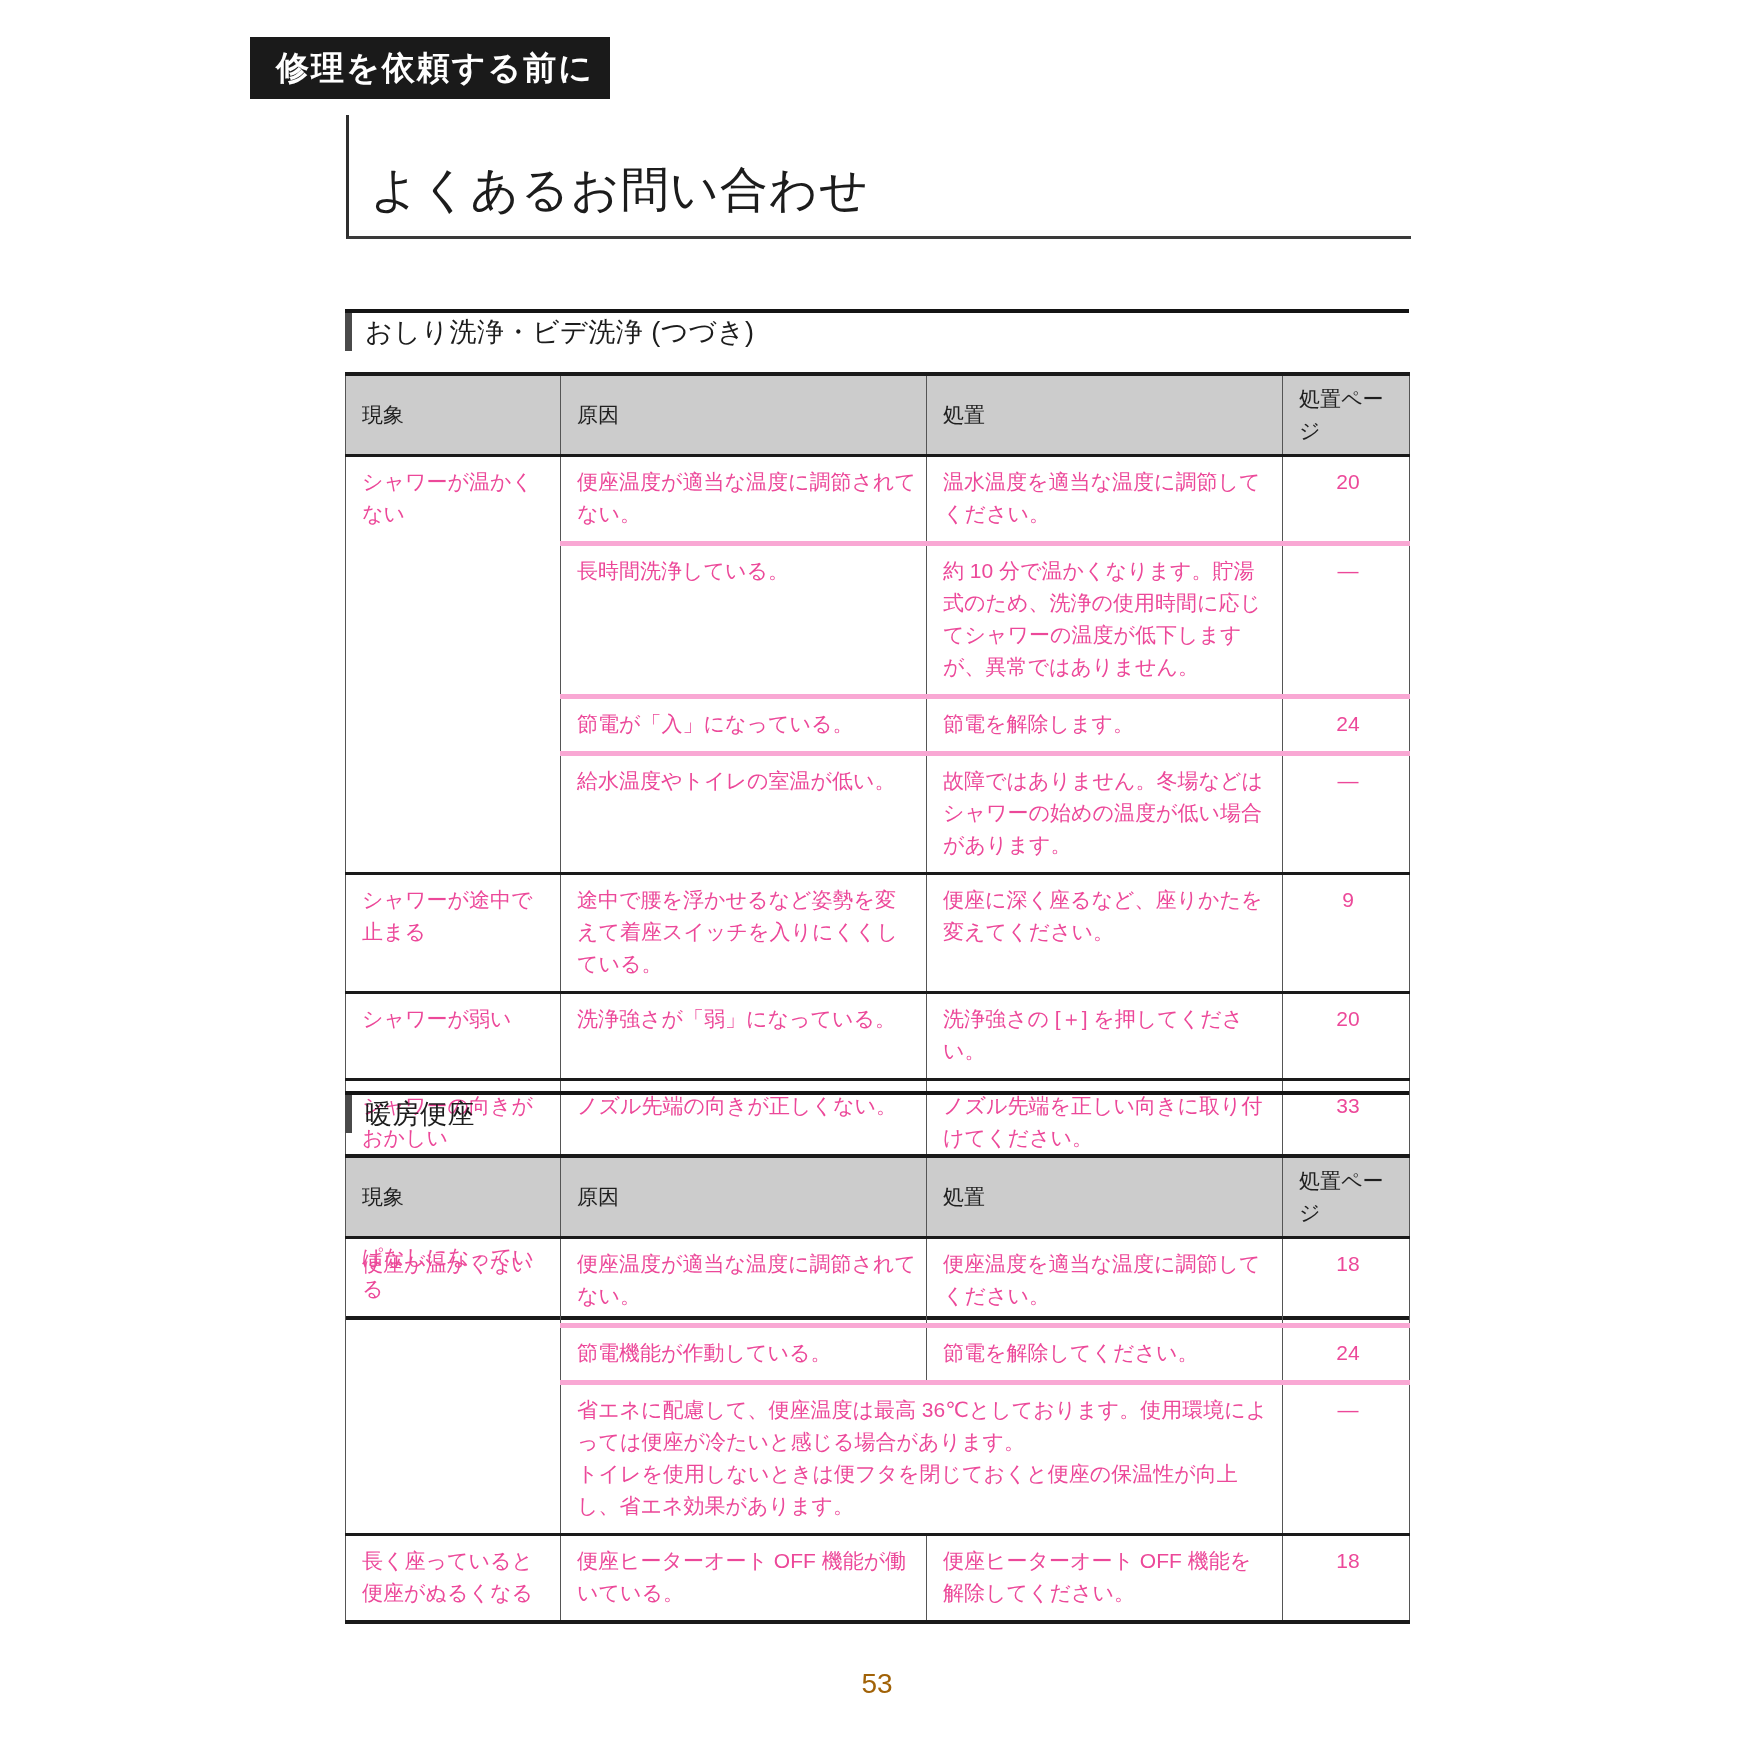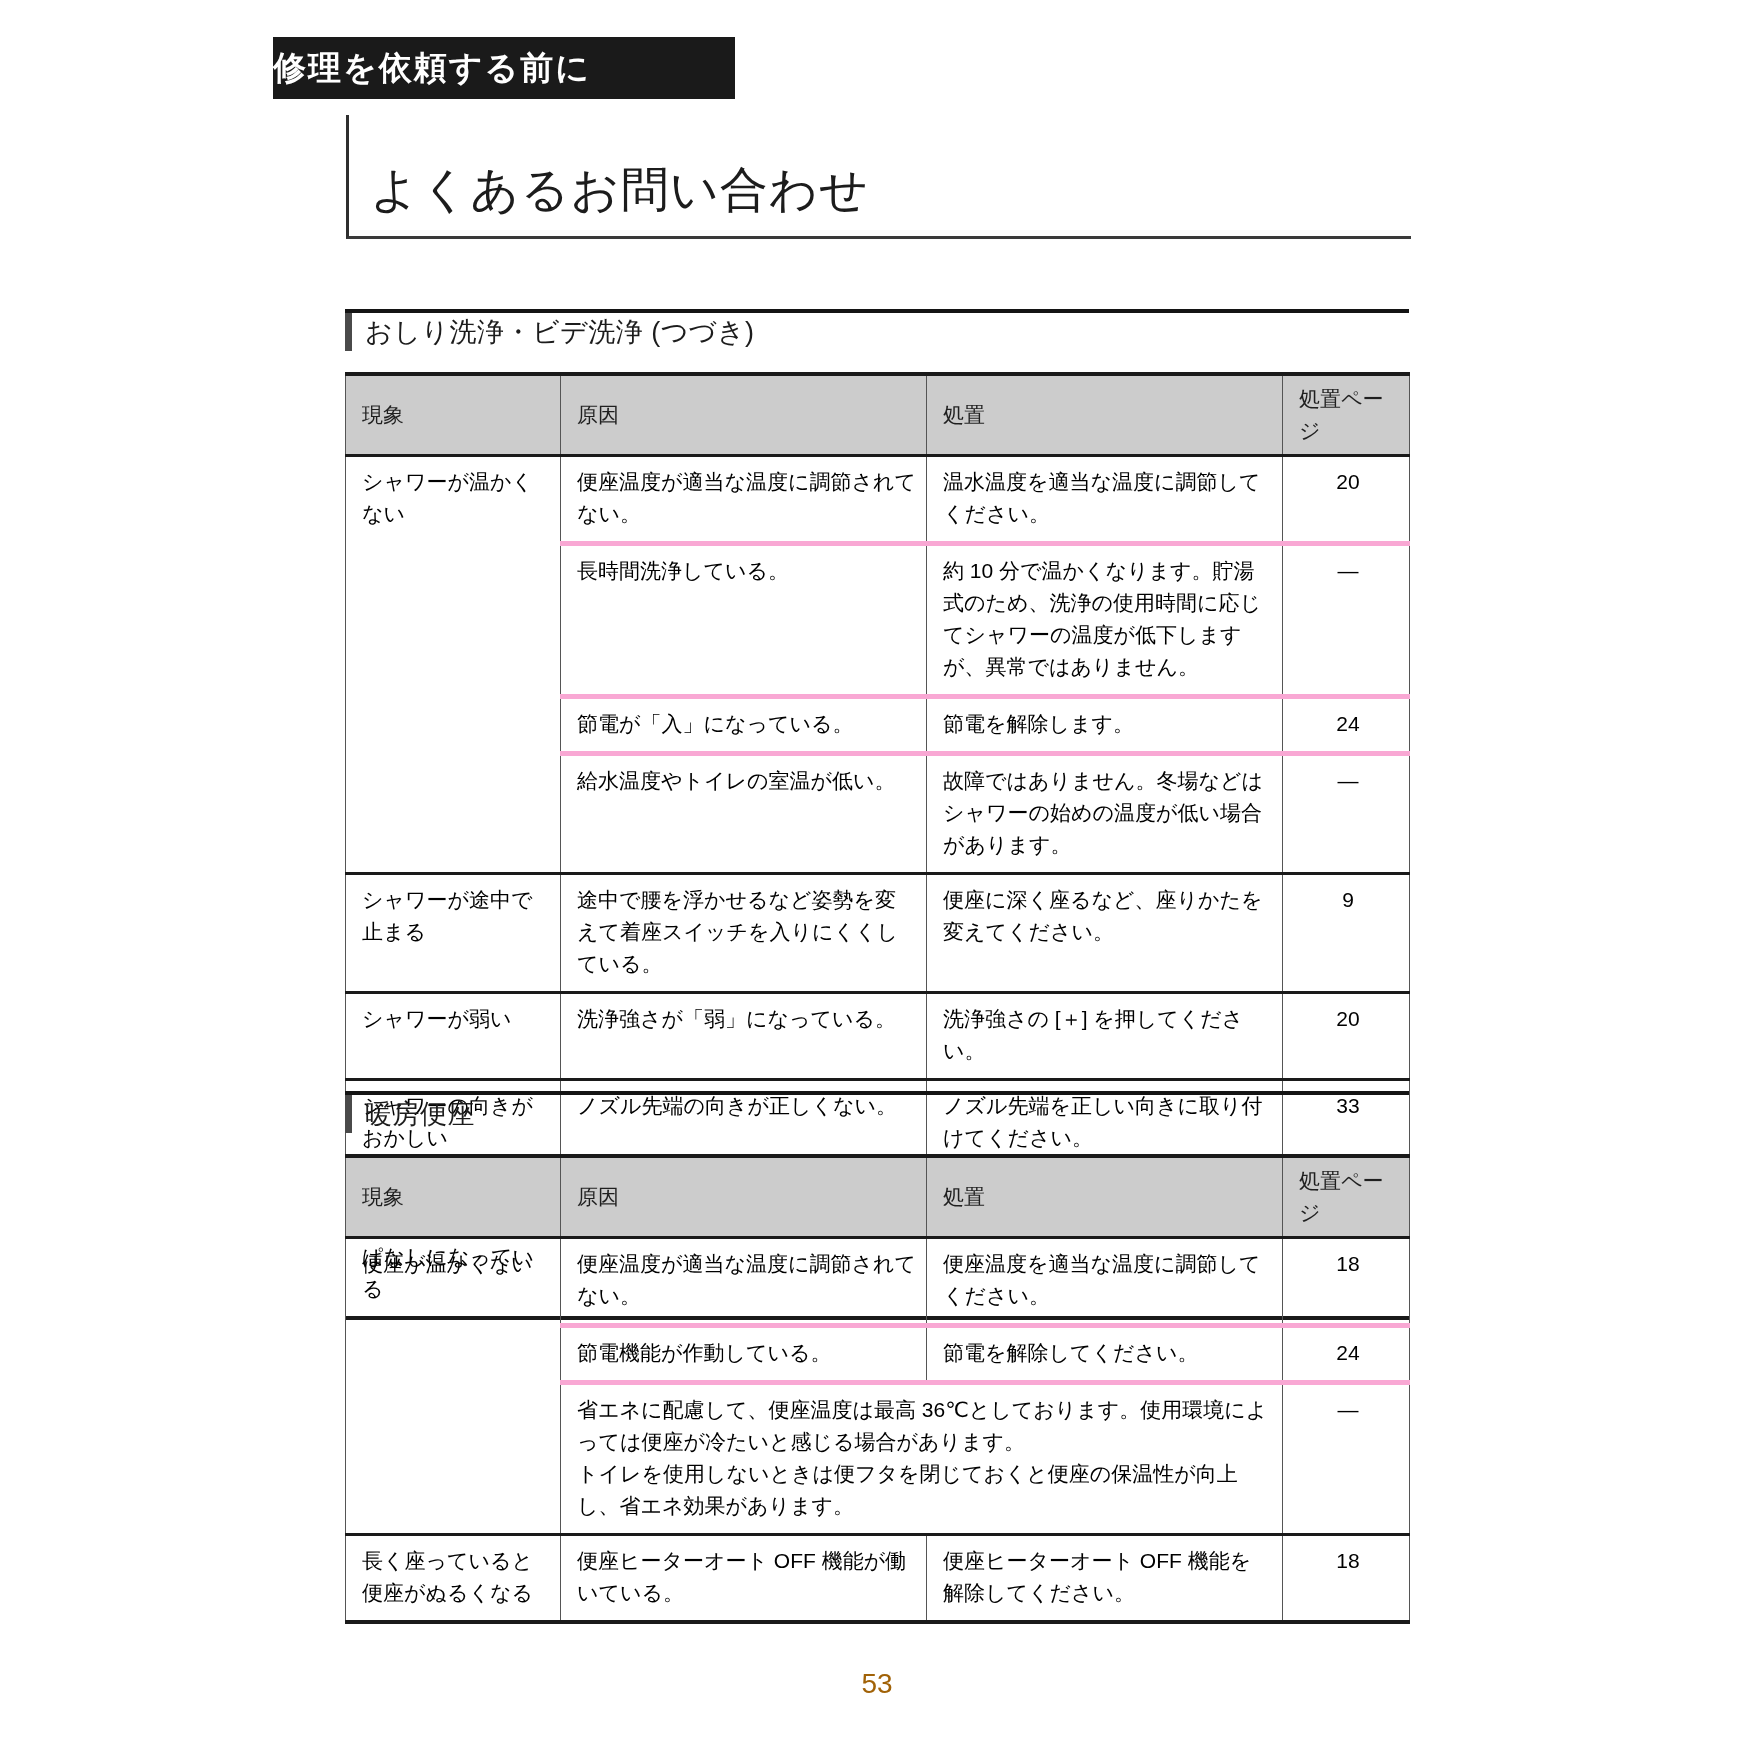--- a/index.html
+++ b/index.html
@@ -9,27 +9,28 @@
     position: relative;
     width: 1754px;
     height: 1754px;
     background: #ffffff;
     overflow: hidden;
   }
 
   
   .badge {
     position: absolute;
-    left: 273px; top: 37px;
-    width: 462px; height: 62px;
+    left: 250px; top: 37px;
+    width: 360px; height: 62px;
     background: #1a1a1a;
     color: #ffffff;
     font-size: 33px;
     font-weight: bold;
     letter-spacing: 2px;
+    text-align: right;
     line-height: 62px;
     padding-right: 16px;
   }
 
   
   .title-block {
     position: absolute;
     left: 346px; top: 115px;
     width: 1065px; height: 124px;
     border-left: 3px solid #2e2e2e;
@@ -85,21 +86,21 @@
     vertical-align: middle;
     padding: 7px 8px 7px 16px;
     border-bottom: 3px solid #1a1a1a;
     border-left: 1px solid #555;
     height: 44px;
   }
   table.trouble td {
     vertical-align: top;
     padding: 9px 10px 11px 16px;
     border-left: 1px solid #555;
-    color: #000000;
+    color: #ec4899;
   }
   table.trouble td.page-cell { text-align: center; padding-left: 8px; padding-right: 4px; }
   table.trouble tr.group-start td { border-top: 3px solid #1a1a1a; }
   table.trouble tr.sub-row td { border-top: 5px solid #f9a8d4; }
   table.trouble td.merged-cell { white-space: pre-line; }
 
   
   .page-number {
     position: absolute;
     top: 1668px; left: 0;

